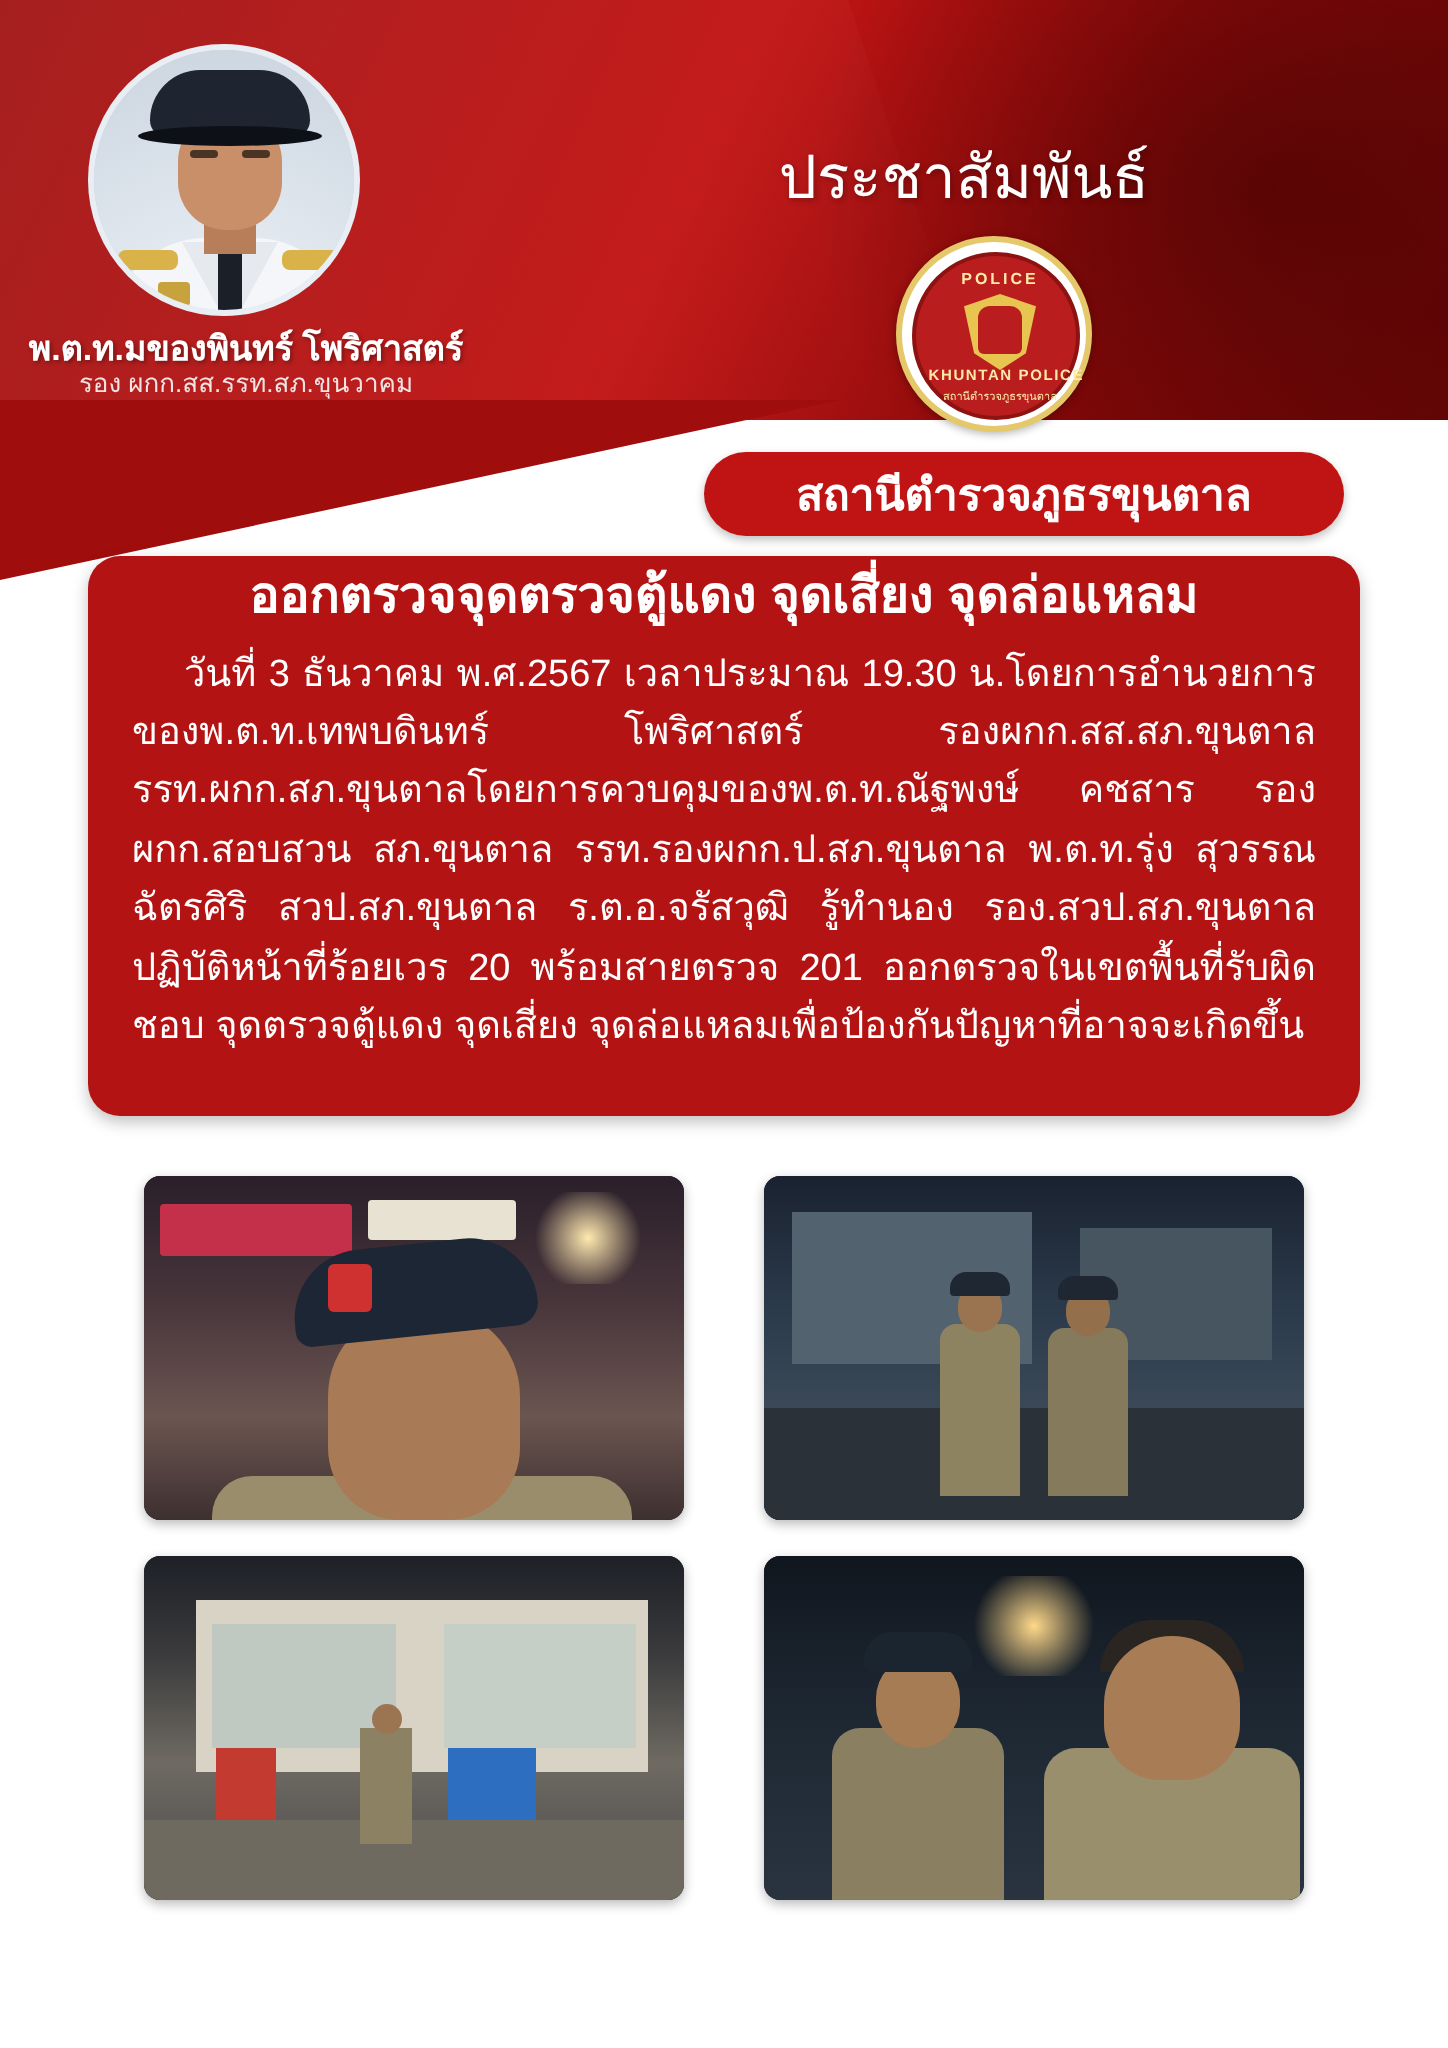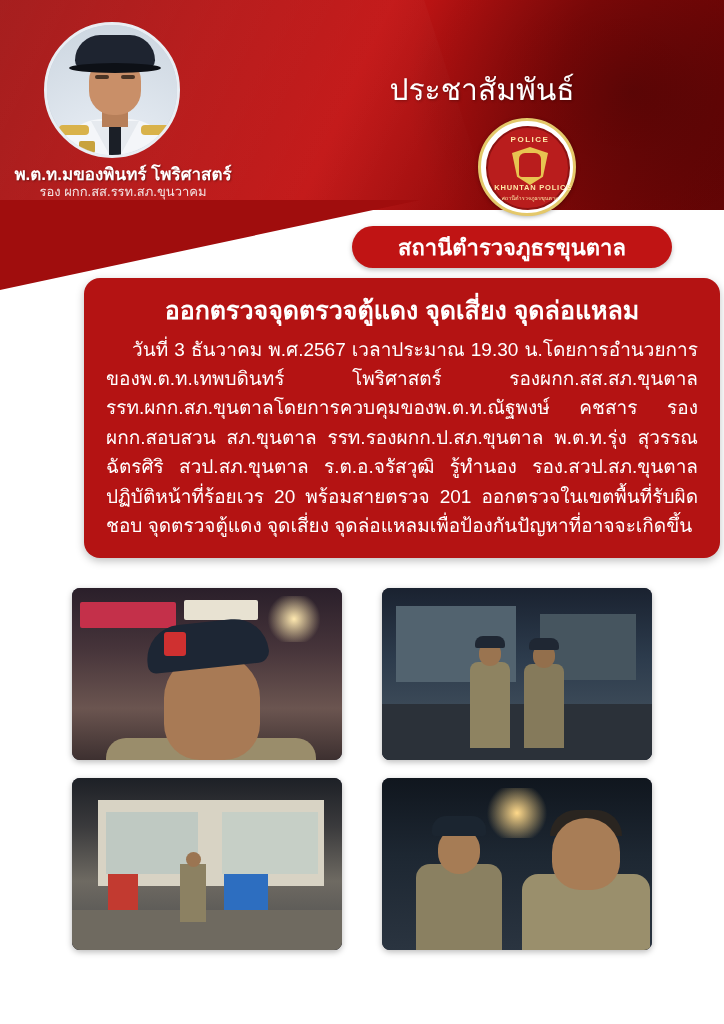--- a/index.html
+++ b/index.html
@@ -163,21 +163,21 @@
     left: 8px; top: 181px;
     width: 230px;
     text-align: center;
     color: #f3e4e4;
     font-size: 13px;
   }
 
   
   .police-logo {
     position: absolute;
-    left: 478px; top: 118px;
+    left: 448px; top: 118px;
     width: 98px; height: 98px;
     border-radius: 50%;
     background: #ffffff;
     border: 3px solid #e4c86a;
     box-shadow: 0 1px 4px rgba(0,0,0,0.3);
   }
   .logo-inner {
     position: absolute; left: 5px; top: 5px;
     width: 84px; height: 84px;
     border-radius: 50%;
@@ -226,22 +226,21 @@
   }
 
   
   .main-card {
     position: absolute;
     left: 44px; top: 278px;
     width: 636px; height: 280px;
     background: #b41313;
     border-radius: 16px;
     box-shadow: 0 3px 8px rgba(0,0,0,0.25);
-    padding: 16px 22px;
-    margin-left: 40px;
+    padding: 4px 22px;
   }
   .card-title {
     color: #ffffff;
     font-size: 25px;
     font-weight: bold;
     text-align: center;
     line-height: 1.3;
     margin-bottom: 8px;
   }
   .card-body {

